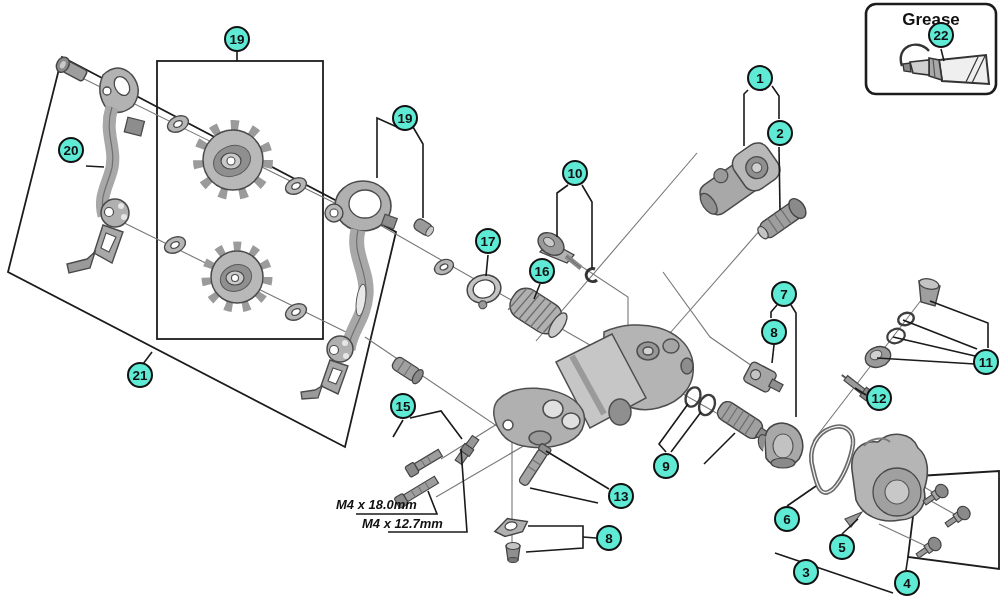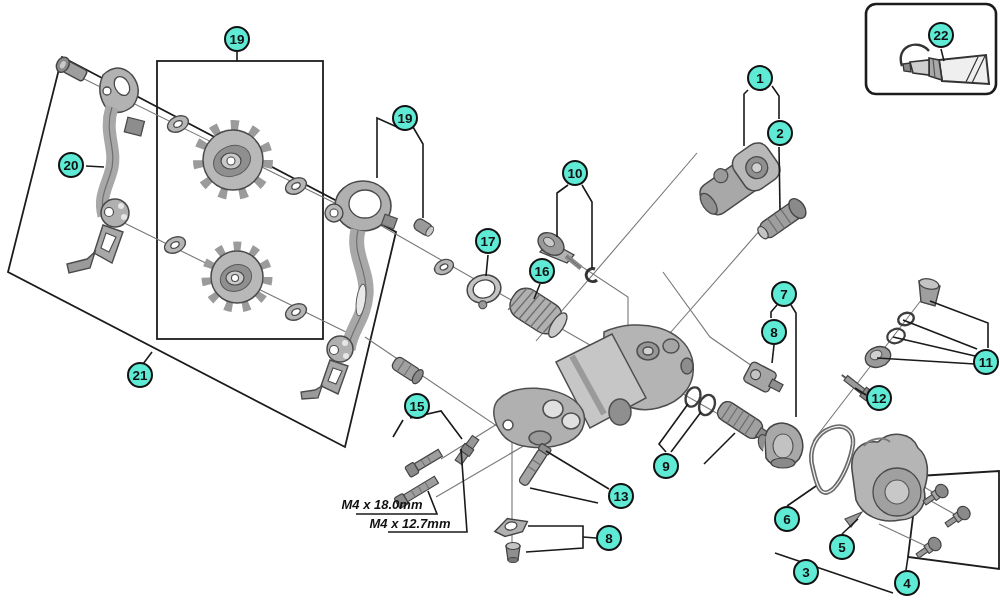--- a/index.html
+++ b/index.html
@@ -6,21 +6,21 @@
   .stage{position:relative;width:1000px;height:600px;background:#ffffff;overflow:hidden;
          font-family:"Liberation Sans",sans-serif;}
   .stage svg{position:absolute;left:0;top:0;}
   .callout{position:absolute;width:26px;height:26px;box-sizing:border-box;
            border:2.2px solid #111;border-radius:50%;background:#5eead4;
            display:flex;align-items:center;justify-content:center;
            font-weight:bold;font-size:13.5px;color:#111;z-index:5;}
   .grease-title{position:absolute;left:866px;top:10px;width:130px;text-align:center;
                 font-weight:bold;font-size:17px;color:#111;z-index:4;}
   .m4label{position:absolute;font-weight:bold;font-style:italic;font-size:13px;
-           color:#111;text-align:center;z-index:4;white-space:nowrap;}
+           color:#111;text-align:left;z-index:4;white-space:nowrap;}
   #m4a{left:336px;top:497px;width:92px;}
   #m4b{left:362px;top:516px;width:96px;}
 </style>
 </head>
 <body>
 
 <div class="stage">
 
 <svg width="1000" height="600" viewBox="0 0 1000 600">
 
@@ -366,41 +366,42 @@
     <path d="M775,553 L893,593"></path>
     <path d="M806,563 L806,559"></path>
     <path d="M908,557 L906,570"></path>
     <path d="M842,534 L858,519"></path>
     <path d="M787,506 L816,486"></path>
     <path d="M356,514 L437,514 L428,491"></path>
     <path d="M388,532 L467,532 L461,449"></path>
   </g>
 </svg>
 
+<div class="grease-title">Grease</div>
 <div class="m4label" id="m4a">M4 x 18.0mm</div>
 <div class="m4label" id="m4b">M4 x 12.7mm</div>
 
 <div id="callout-layer">
       <div class="callout" style="left: 747px; top: 65px;">1</div>
       <div class="callout" style="left: 767px; top: 120px;">2</div>
       <div class="callout" style="left: 793px; top: 559px;">3</div>
       <div class="callout" style="left: 894px; top: 570px;">4</div>
       <div class="callout" style="left: 829px; top: 534px;">5</div>
       <div class="callout" style="left: 774px; top: 506px;">6</div>
       <div class="callout" style="left: 771px; top: 281px;">7</div>
       <div class="callout" style="left: 761px; top: 319px;">8</div>
       <div class="callout" style="left: 653px; top: 453px;">9</div>
       <div class="callout" style="left: 562px; top: 160px;">10</div>
       <div class="callout" style="left: 973px; top: 349px;">11</div>
       <div class="callout" style="left: 866px; top: 385px;">12</div>
       <div class="callout" style="left: 608px; top: 483px;">13</div>
       <div class="callout" style="left: 596px; top: 525px;">8</div>
-      <div class="callout" style="left: 404px; top: 393px;">15</div>
+      <div class="callout" style="left: 390px; top: 393px;">15</div>
       <div class="callout" style="left: 529px; top: 258px;">16</div>
       <div class="callout" style="left: 475px; top: 228px;">17</div>
       <div class="callout" style="left: 392px; top: 105px;">19</div>
       <div class="callout" style="left: 224px; top: 26px;">19</div>
-      <div class="callout" style="left: 58px; top: 152px;">20</div>
+      <div class="callout" style="left: 58px; top: 137px;">20</div>
       <div class="callout" style="left: 127px; top: 362px; text-align: right;">21</div>
       <div class="callout" style="left: 928px; top: 22px;">22</div>
     </div>
 
 </div>
 
 </body></html>

